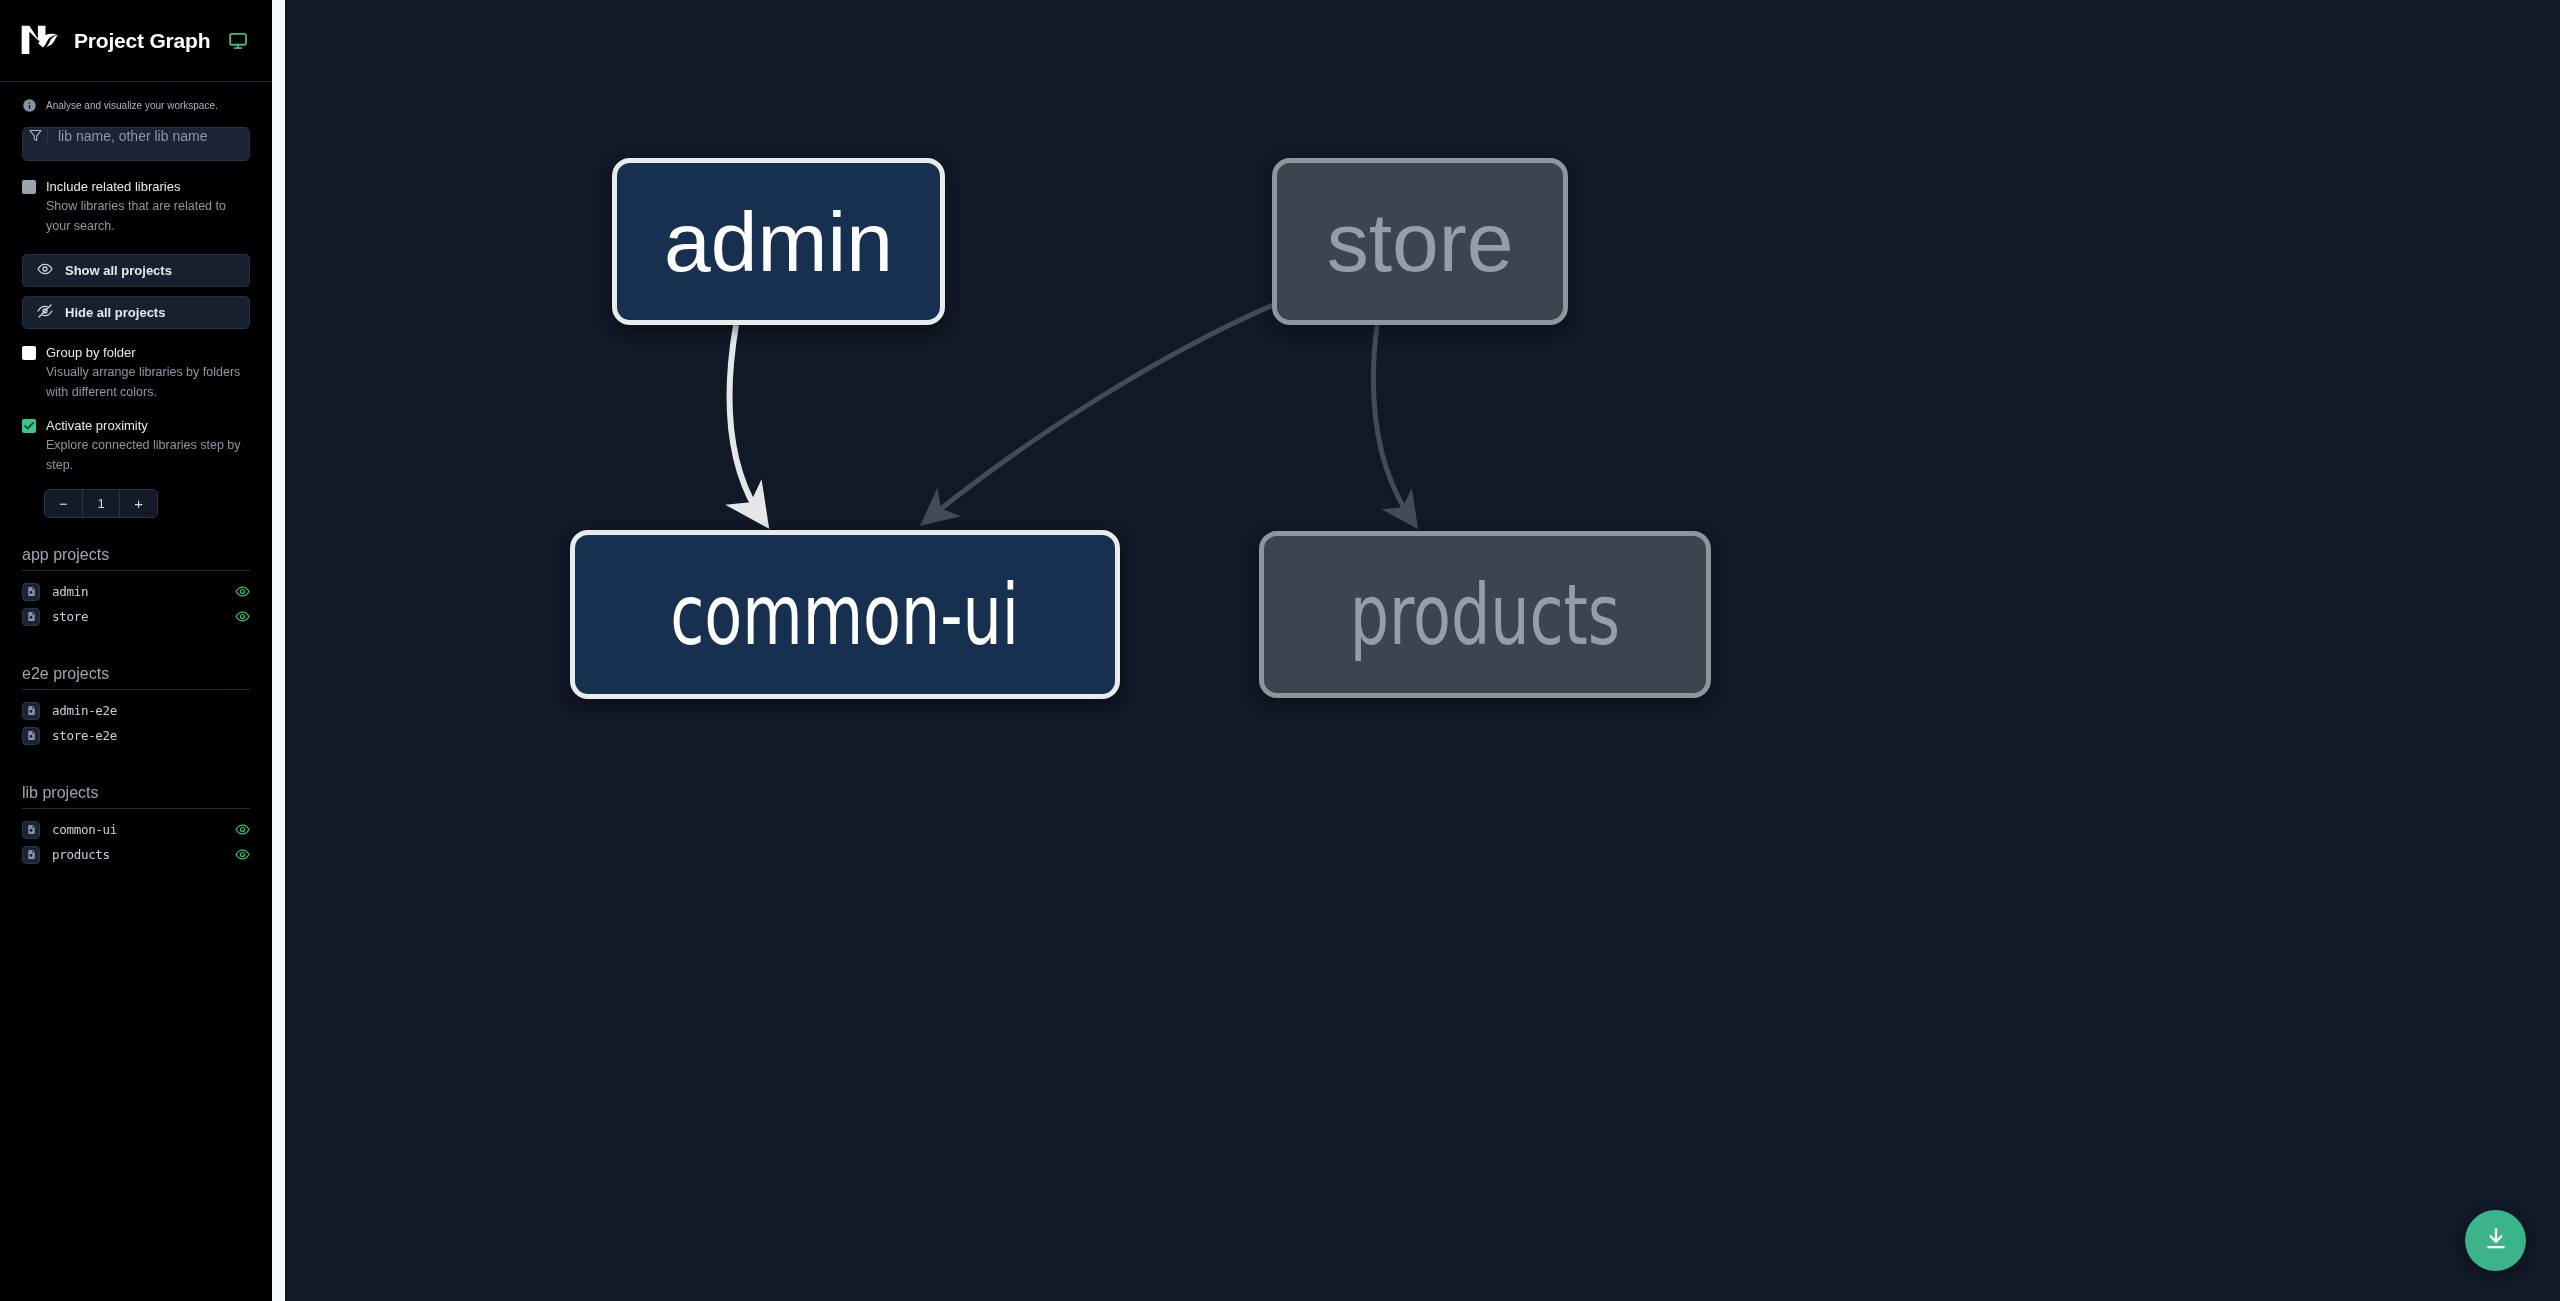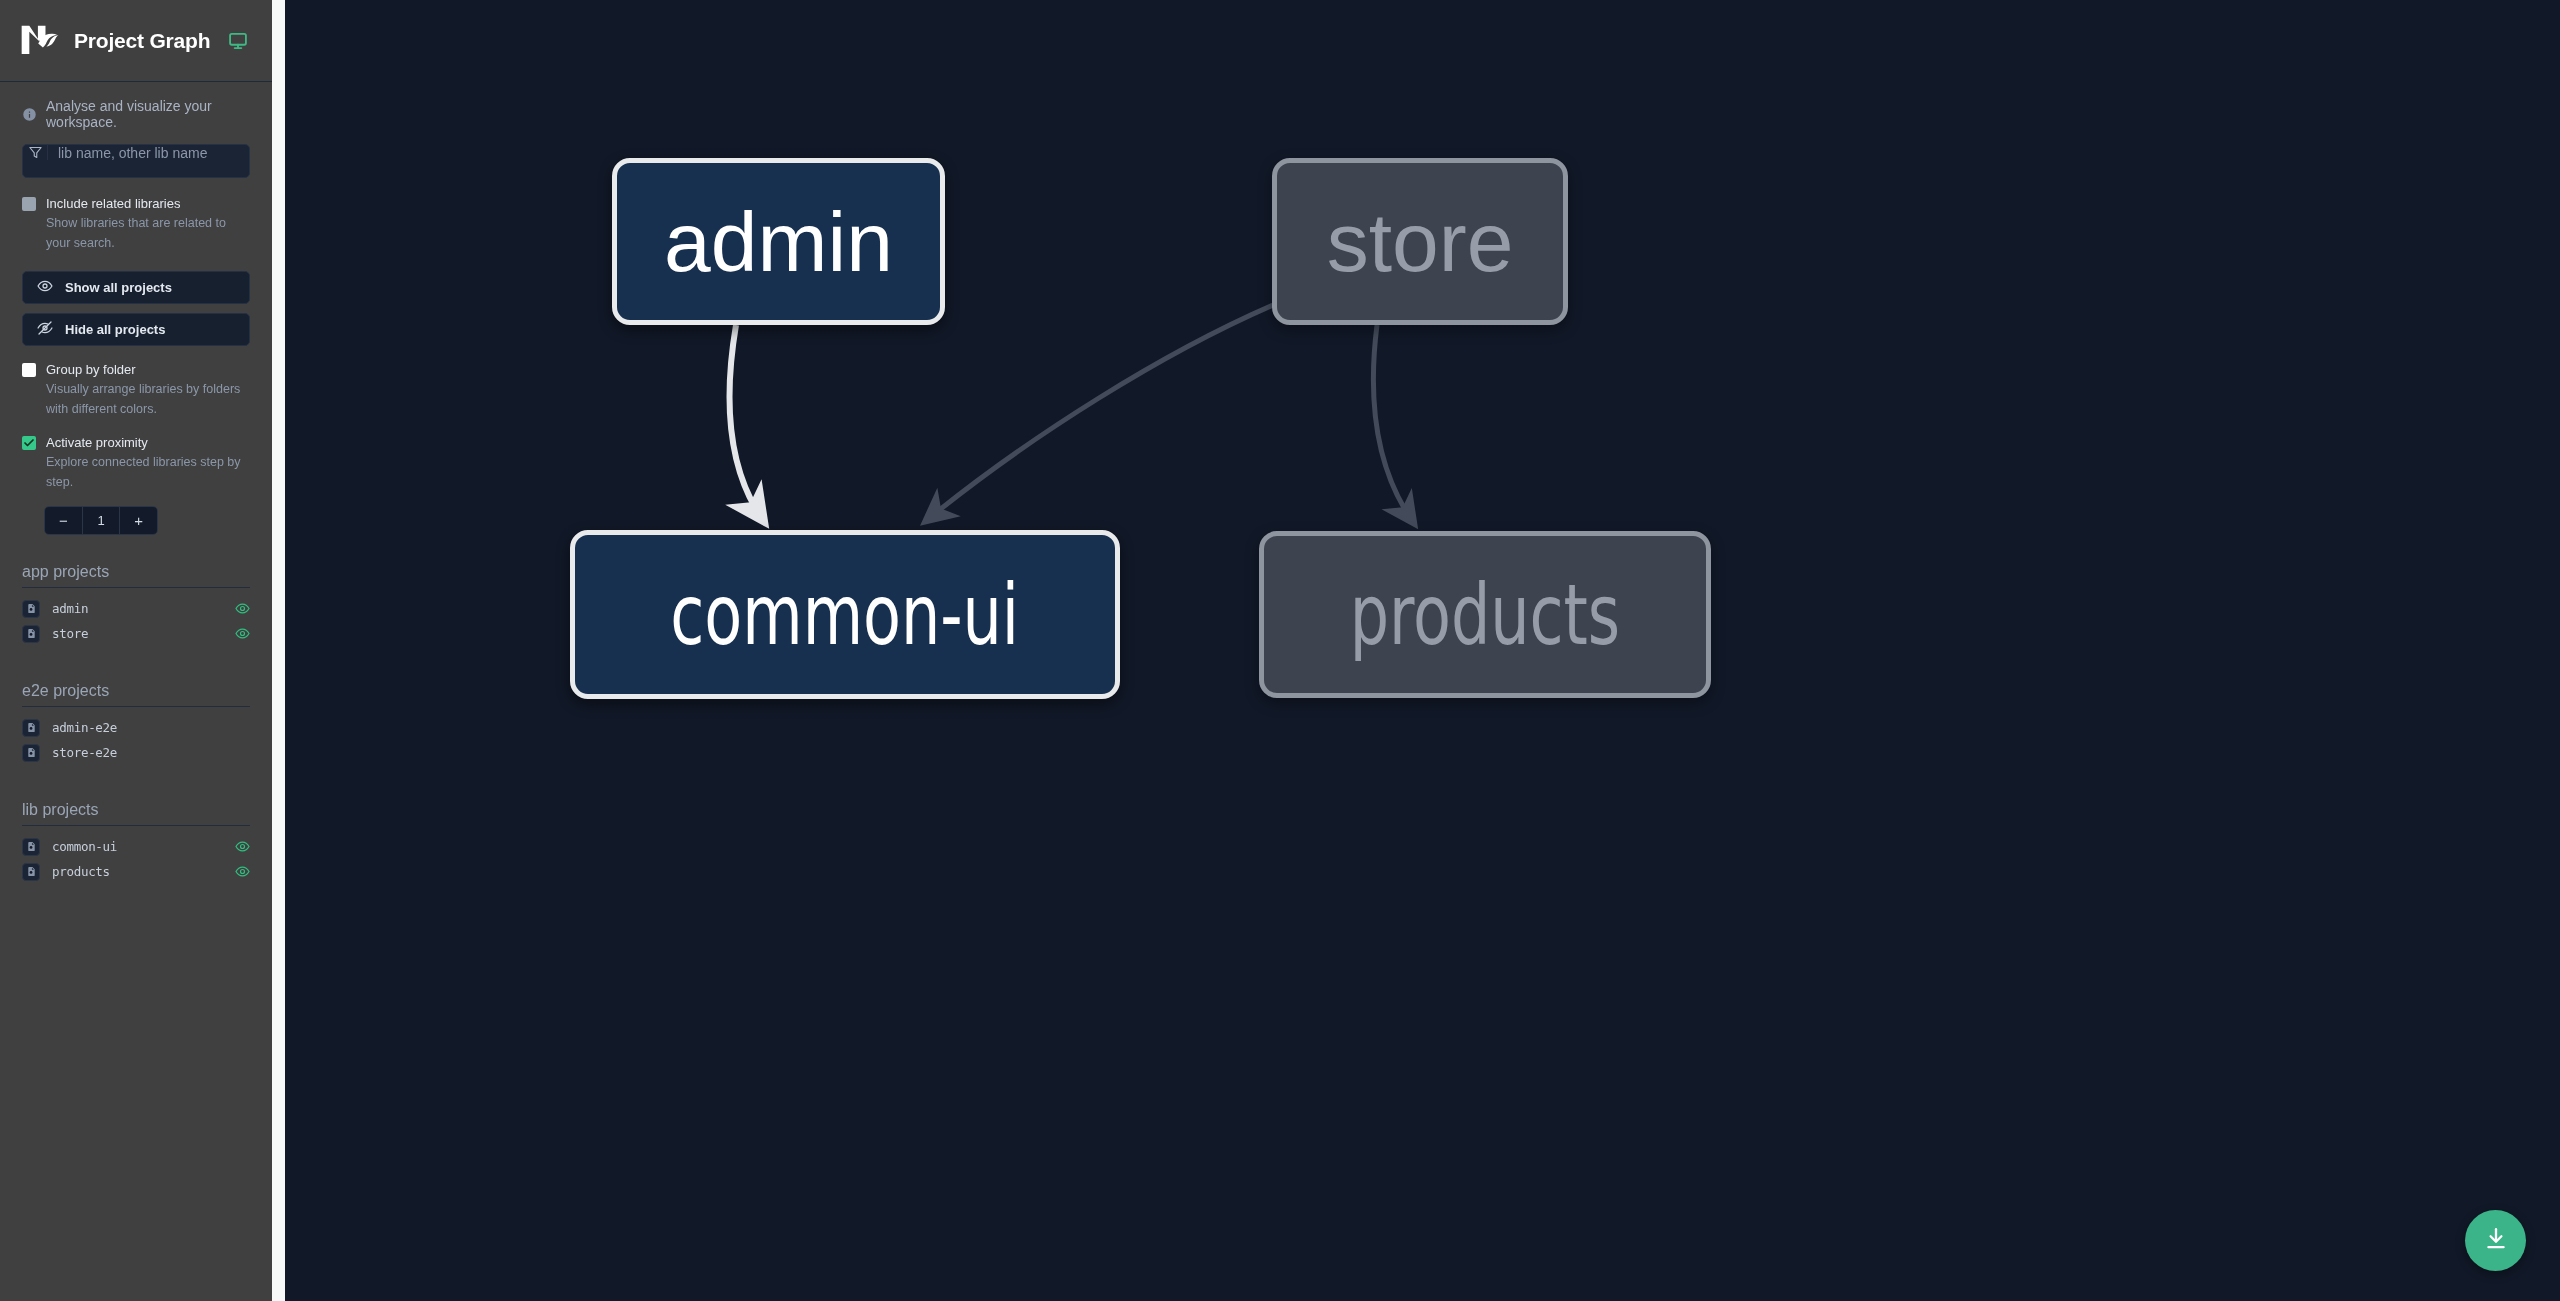--- a/index.html
+++ b/index.html
@@ -7,21 +7,21 @@
     width: 2560px; height: 1301px;
     background: #0f1623;
     font-family: "Liberation Sans", sans-serif;
     overflow: hidden;
   }
   #app { position: relative; width: 2560px; height: 1301px; display: flex; }
 
   
   #sidebar {
     width: 272px; height: 1301px;
-    background: #404040;
+    background: #000000;
     display: flex; flex-direction: column;
     flex: 0 0 272px;
     position: relative;
     z-index: 5;
   }
   #sidebar-divider {
     width: 13px; height: 1301px;
     background: #f7f8f8;
     flex: 0 0 13px;
     z-index: 6;
@@ -37,21 +37,21 @@
   .nx-logo { width: 40px; height: 33px; flex: 0 0 40px; }
   .sb-title {
     color: #ffffff; font-size: 21px; font-weight: 700;
     letter-spacing: -0.2px; white-space: nowrap;
   }
   .monitor-icon { width: 20px; height: 20px; color: #3fb984; margin-left: 4px; }
 
   .sb-tagline {
     display: flex; align-items: center; gap: 9px;
     padding: 16px 22px 14px 22px;
-    color: #a9b3c4; font-size: 14px;
+    color: #a9b3c4; font-size: 10px;
   }
   .info-icon { width: 15px; height: 15px; flex: 0 0 15px; color: #8491a5; }
 
   .sb-body { padding: 0 22px; }
 
   .search-wrap {
     display: flex; align-items: flex-start;
     height: 34px;
     background: #1b2troubling;
     background: #1b2435;

